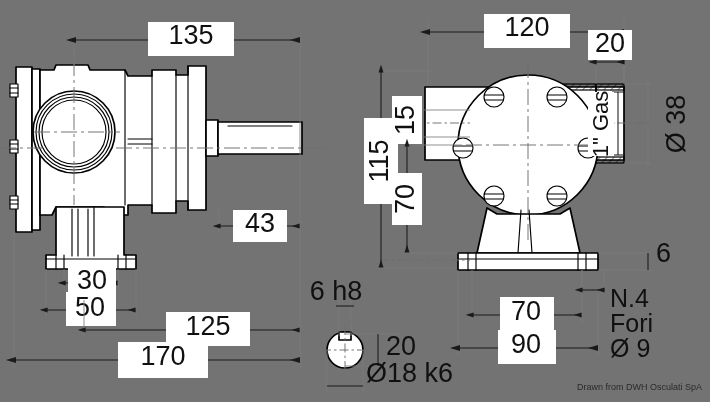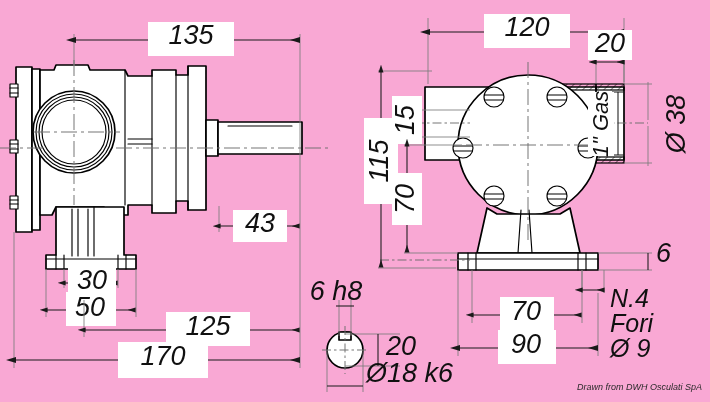--- a/index.html
+++ b/index.html
@@ -7,23 +7,22 @@
     padding: 0;
     background: #ffffff;
   }
   body {
     font-family: "Liberation Sans", sans-serif;
   }
   #sheet {
     position: relative;
     width: 710px;
     height: 402px;
-    background: #f9a8d4;
+    background: #737373;
     overflow: hidden;
-    font-style: italic;
   }
   #sheet svg {
     position: absolute;
     top: 0;
     left: 0;
   }
   .dimtext {
     font-family: "Liberation Sans", sans-serif;
     font-size: 27px;
     fill: #101010;

